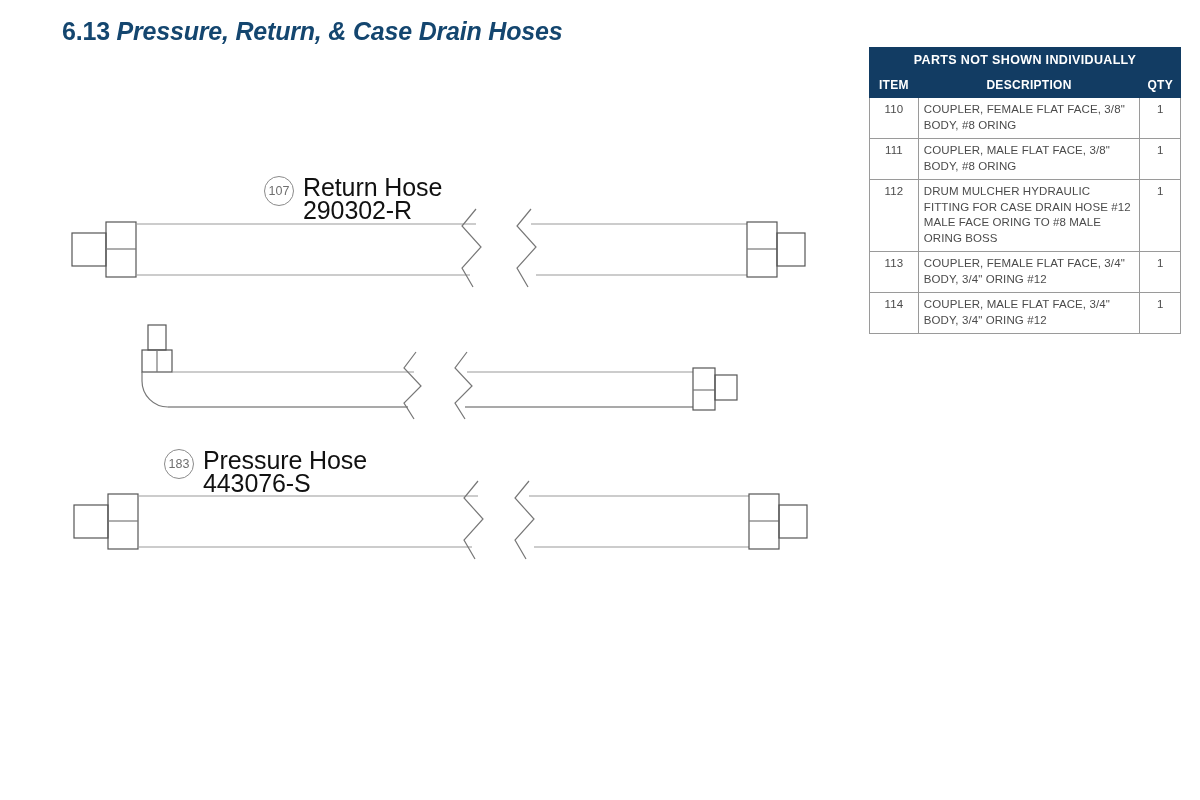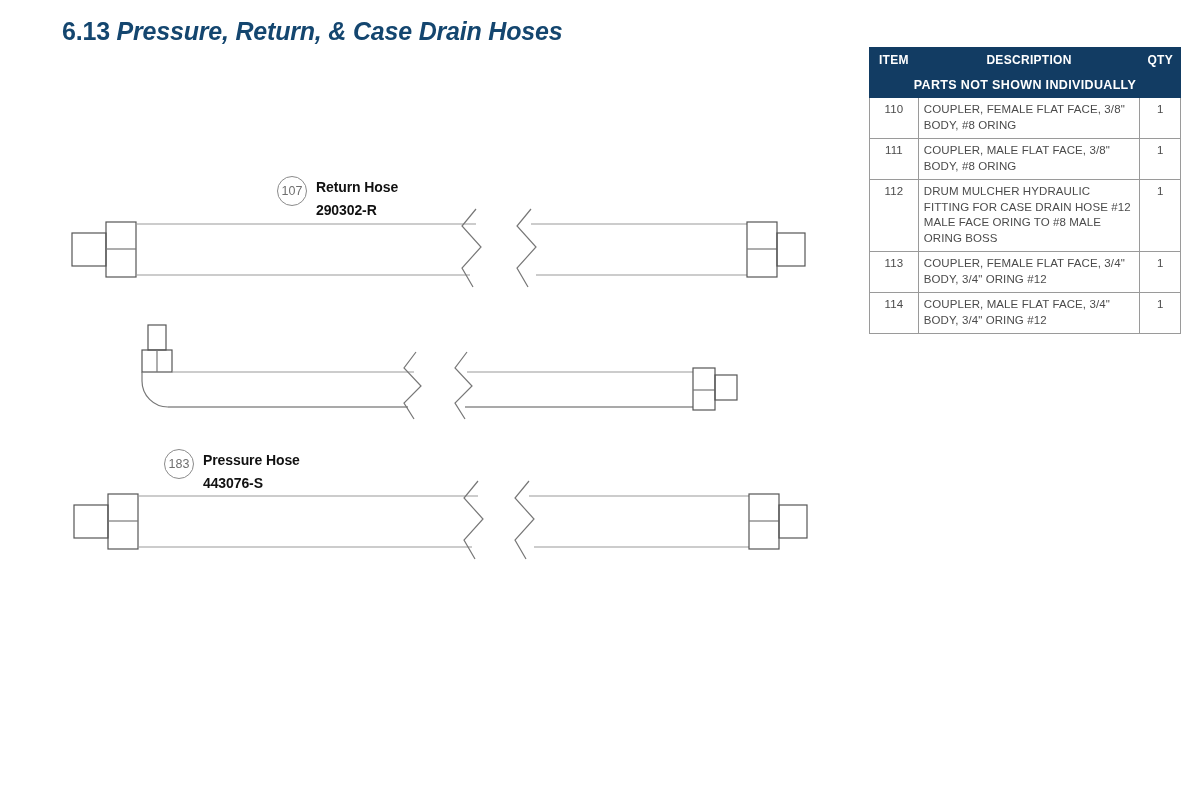--- a/index.html
+++ b/index.html
@@ -24,25 +24,25 @@
 
   
   .callout { position: absolute; display: flex; align-items: flex-start; }
   .bubble {
     width: 30px; height: 30px; border-radius: 50%;
     border: 1.3px solid #8b8b8b; color: #6f6f6f;
     font-size: 12.5px; display: flex; align-items: center; justify-content: center;
     flex: 0 0 auto; background: #fff;
   }
   .calloutText {
-    margin-left: 9px; color: #111; font-weight: bold;
-    font-size: 14px; line-height: 23px; white-space: nowrap;
+    margin-left: 9px; color: #111; font-weight: normal;
+    font-size: 25px; line-height: 23px; white-space: nowrap;
     letter-spacing: -0.1px;
   }
-  .c107 { left: 277px; top: 176px; }
+  .c107 { left: 264px; top: 176px; }
   .c108 { left: 512px; top: 319px; }
   .c109 { left: 164px; top: 449px; }
 
   
   .parts {
     position: absolute; left: 869px; top: 47px; width: 312px;
     border-collapse: collapse; table-layout: fixed;
     font-size: 11.5px;
   }
   .parts td, .parts th { border: 1px solid #9a9a9a; }
@@ -162,27 +162,27 @@
   </div>
 
   <table class="parts">
     <colgroup>
       <col class="col-item">
         <col class="col-desc">
         <col class="col-qty">
     </colgroup>
     <thead>
       <tr>
+        <th class="banner" colspan="3">PARTS NOT SHOWN INDIVIDUALLY</th>
+      </tr>
+      <tr>
         <th class="colhead">ITEM</th>
         <th class="colhead">DESCRIPTION</th>
         <th class="colhead">QTY</th>
       </tr>
-      <tr>
-        <th class="banner" colspan="3">PARTS NOT SHOWN INDIVIDUALLY</th>
-      </tr>
     </thead>
     <tbody>
       <tr>
         <td class="col-item">110</td>
         <td class="col-desc">COUPLER, FEMALE FLAT FACE, 3/8" BODY, #8 ORING</td>
         <td class="col-qty">1</td>
       </tr>
       <tr>
         <td class="col-item">111</td>
         <td class="col-desc">COUPLER, MALE FLAT FACE, 3/8" BODY, #8 ORING</td>

